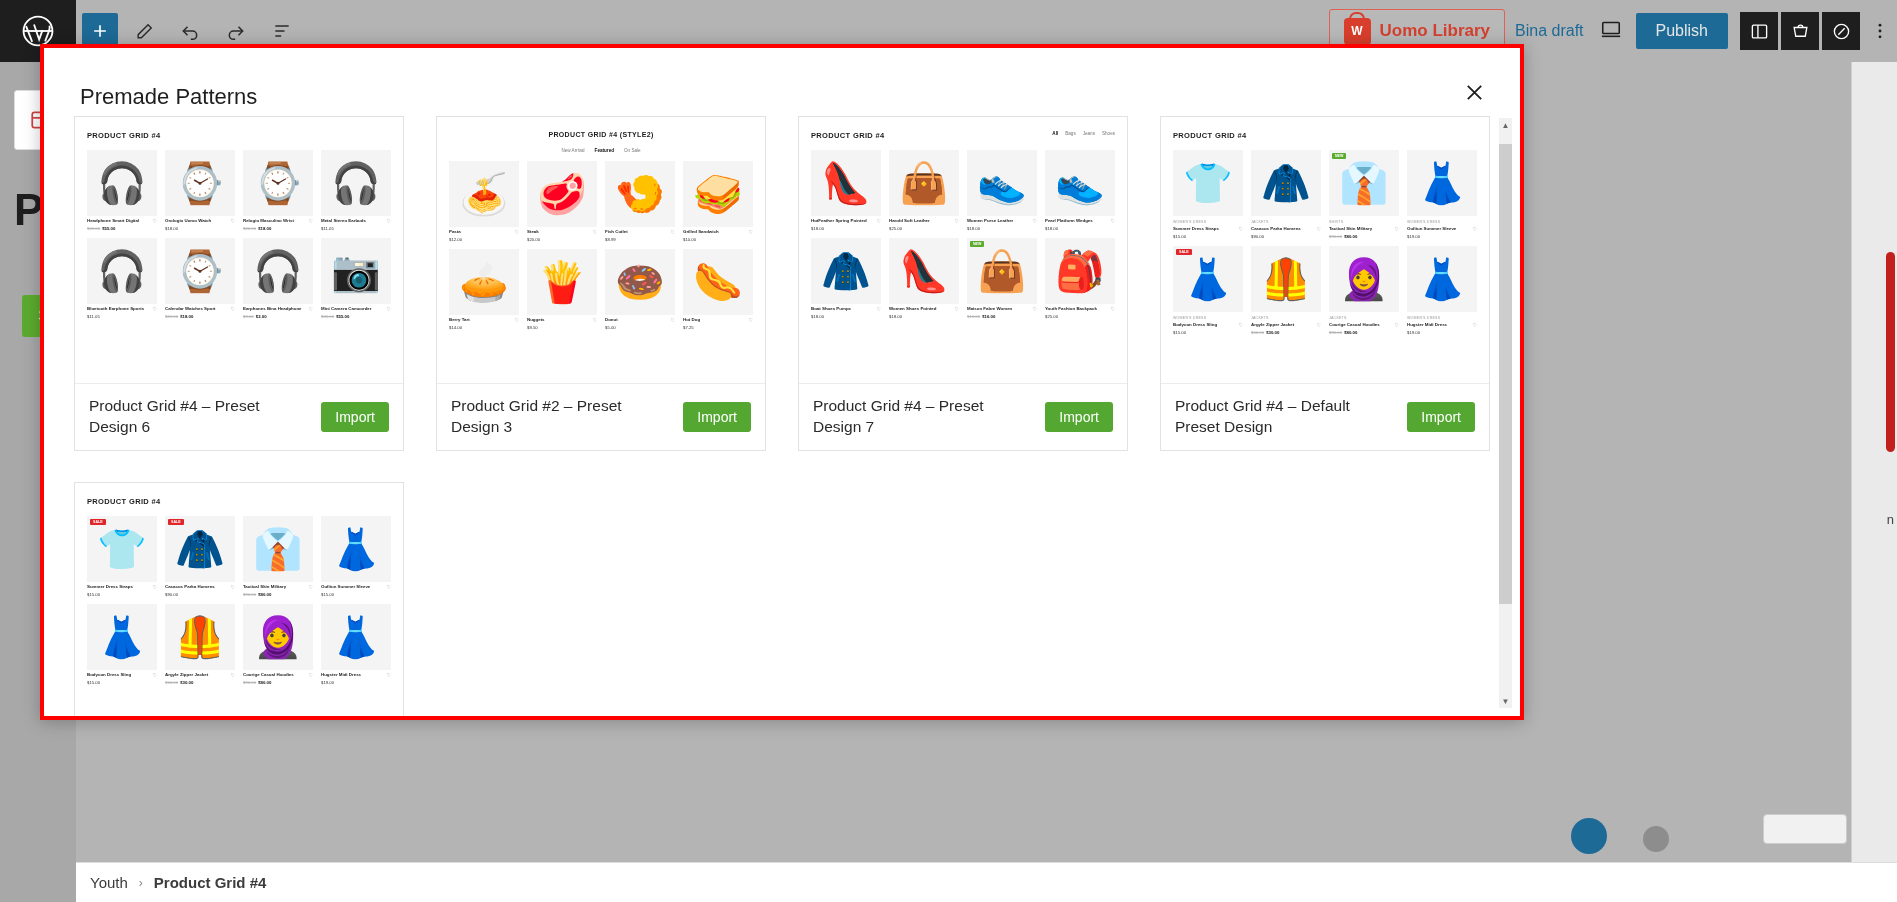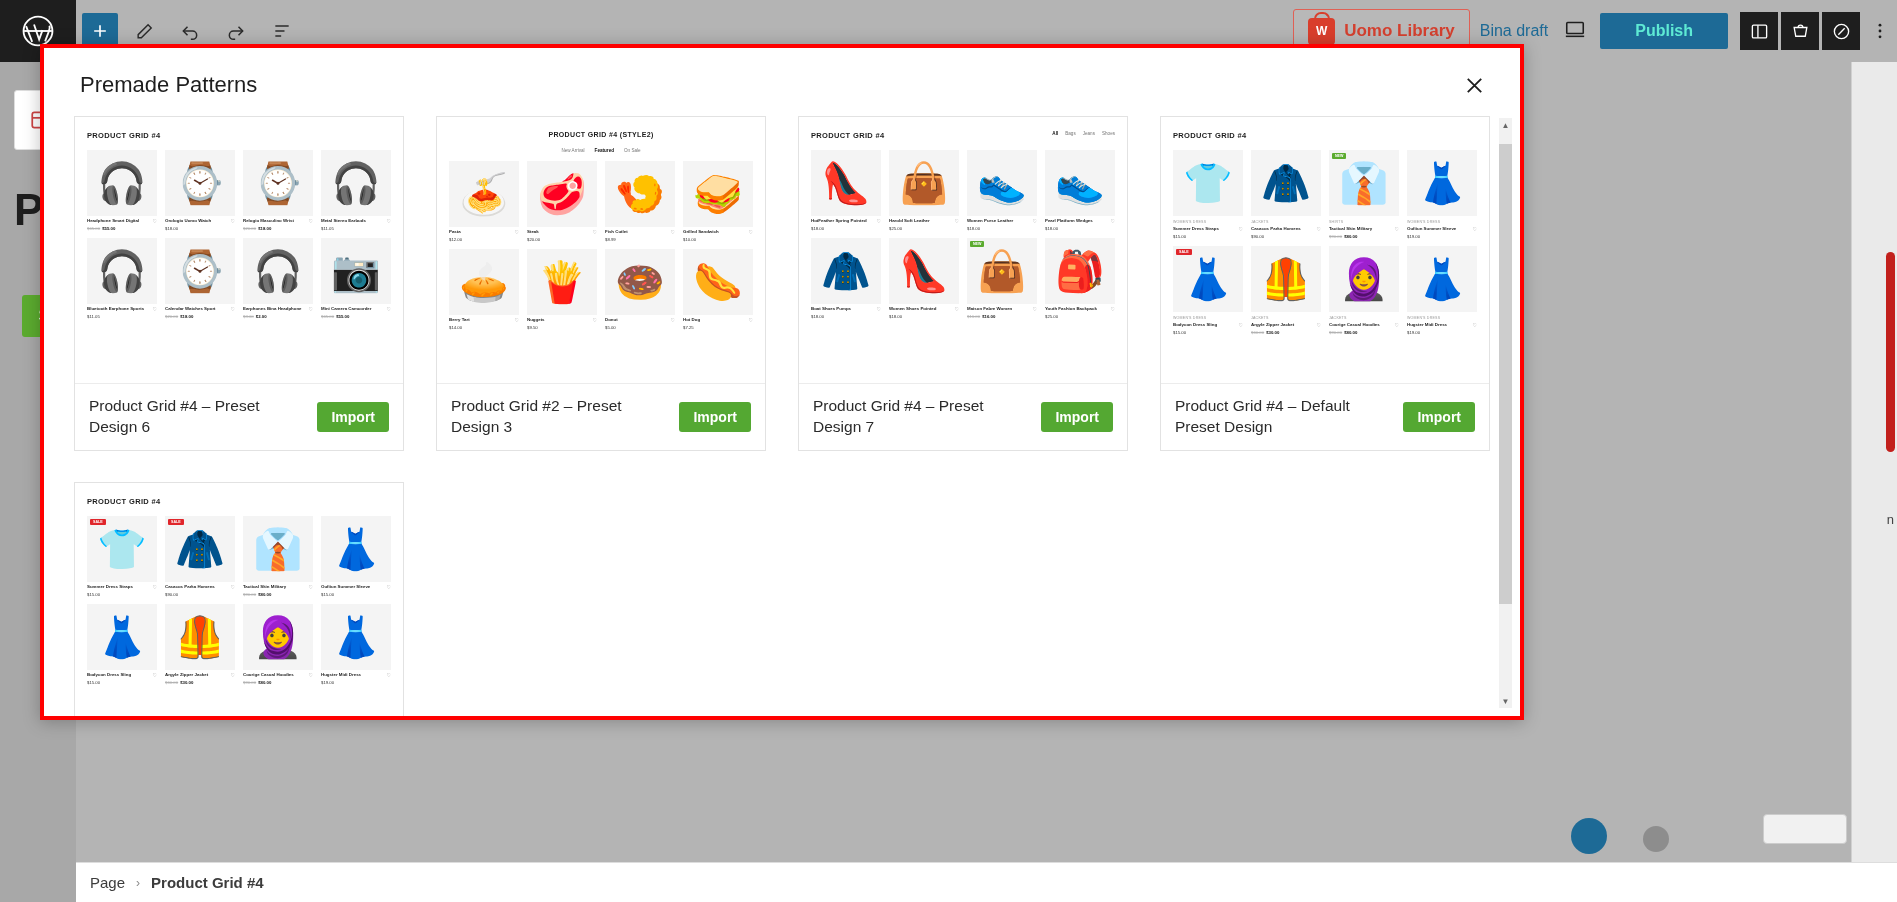--- a/index.html
+++ b/index.html
@@ -40,22 +40,22 @@
   .bl-bag::before {
     content: ""; position: absolute; top: -6px; left: 50%;
     transform: translateX(-50%); width: 12px; height: 9px;
     border: 2.5px solid #d93e2c; border-bottom: none;
     border-radius: 7px 7px 0 0;
   }
   .bl-bag span { color: #fff; font-size: 12px; font-weight: 700; line-height: 1; }
   .save-draft { color: #1d6a96; font-size: 16px; margin-right: 16px; }
   .preview-ico { margin-right: 14px; }
   .publish-btn {
-    background: #1d6a96; color: #5eead4; font-size: 16px;
-    padding: 9px 35px; border-radius: 2px; margin-right: 12px; font-weight: bold;
+    background: #1d6a96; color: #e5e5e5; font-size: 16px;
+    padding: 9px 20px; border-radius: 2px; margin-right: 12px;
   }
   .dark-ico {
     width: 38px; height: 38px; background: #1e1e1e; color: #fff;
     display: flex; align-items: center; justify-content: center;
     margin-right: 3px;
   }
   .kebab { width: 34px; display: flex; align-items: center; justify-content: center; color: #1e1e1e; }
 
   .left-rail {
     position: absolute; left: 0; top: 62px; width: 76px; bottom: 0;
@@ -116,21 +116,21 @@
     position: absolute; left: 40px; top: 44px;
     width: 1484px; height: 676px;
     border: 4px solid #ff0000; background: #fff;
     box-shadow: 0 2px 16px rgba(0,0,0,0.25);
   }
   .modal-inner {
     position: absolute; inset: 0; background: #fff;
     display: flex; flex-direction: column; overflow: hidden;
   }
   .modal-head {
-    height: 62px; flex: 0 0 62px; display: flex; align-items: center;
+    height: 62px; flex: 0 0 62px; display: flex; align-items: flex-end;
     padding: 12px 28px 0 36px; justify-content: space-between;
   }
   .modal-title { font-size: 22px; color: #1e1e1e; font-weight: 400; }
   .modal-close {
     width: 36px; height: 36px; display: flex; align-items: center;
     justify-content: center; color: #1e1e1e;
   }
   .modal-body {
     flex: 1 1 auto; position: relative; overflow: hidden;
     padding: 0 30px 0 30px;
@@ -192,21 +192,21 @@
   .pv-price { font-size: 4.3px; color: #333; margin-top: 2px; }
   .pv-price .old { color: #b3b3b3; text-decoration: line-through; margin-right: 2px; font-weight: 400; }
   .pv-price .new { font-weight: 700; color: #111; }
 
   .card-foot {
     flex: 0 0 auto; min-height: 64px; display: flex; align-items: center;
     justify-content: space-between; gap: 10px; padding: 12px 14px 12px 14px;
   }
   .card-name { font-size: 15.5px; color: #2b2b2b; line-height: 1.35; }
   .import-btn {
-    background: #54a832; color: #fff; font-size: 14px; font-weight: 700;
+    background: #54a832; color: #fff; font-size: 14px; font-weight: 400;
     padding: 7px 14px; border-radius: 3px; white-space: nowrap; flex: 0 0 auto;
   }
 
   .modal-scroll {
     position: absolute; right: 8px; top: 8px; bottom: 8px; width: 13px;
   }
   .ms-track { position: absolute; inset: 0; background: #f1f1f1; }
   .ms-thumb {
     position: absolute; left: 0; top: 26px; width: 13px; height: 460px;
     background: #cdcdcd; border-radius: 0;
@@ -317,21 +317,21 @@
     <div class="kebab">
       <svg viewBox="0 0 24 24" width="20" height="20" fill="currentColor">
         <circle cx="12" cy="5" r="1.7"></circle>
           <circle cx="12" cy="12" r="1.7"></circle>
           <circle cx="12" cy="19" r="1.7"></circle>
       </svg>
     </div>
   </div>
 
   <div class="statusbar">
-    <span>Page</span>
+    <span>Youth</span>
     <span class="sep">›</span>
     <span class="crumb-strong">Product Grid #4</span>
   </div>
 
   <div class="modal-outline">
     <div class="modal-inner">
       <div class="modal-head">
         <div class="modal-title">Premade Patterns</div>
         <div class="modal-close">
           <svg viewBox="0 0 24 24" width="23" height="23" fill="none" stroke="currentColor" stroke-width="1.9">

